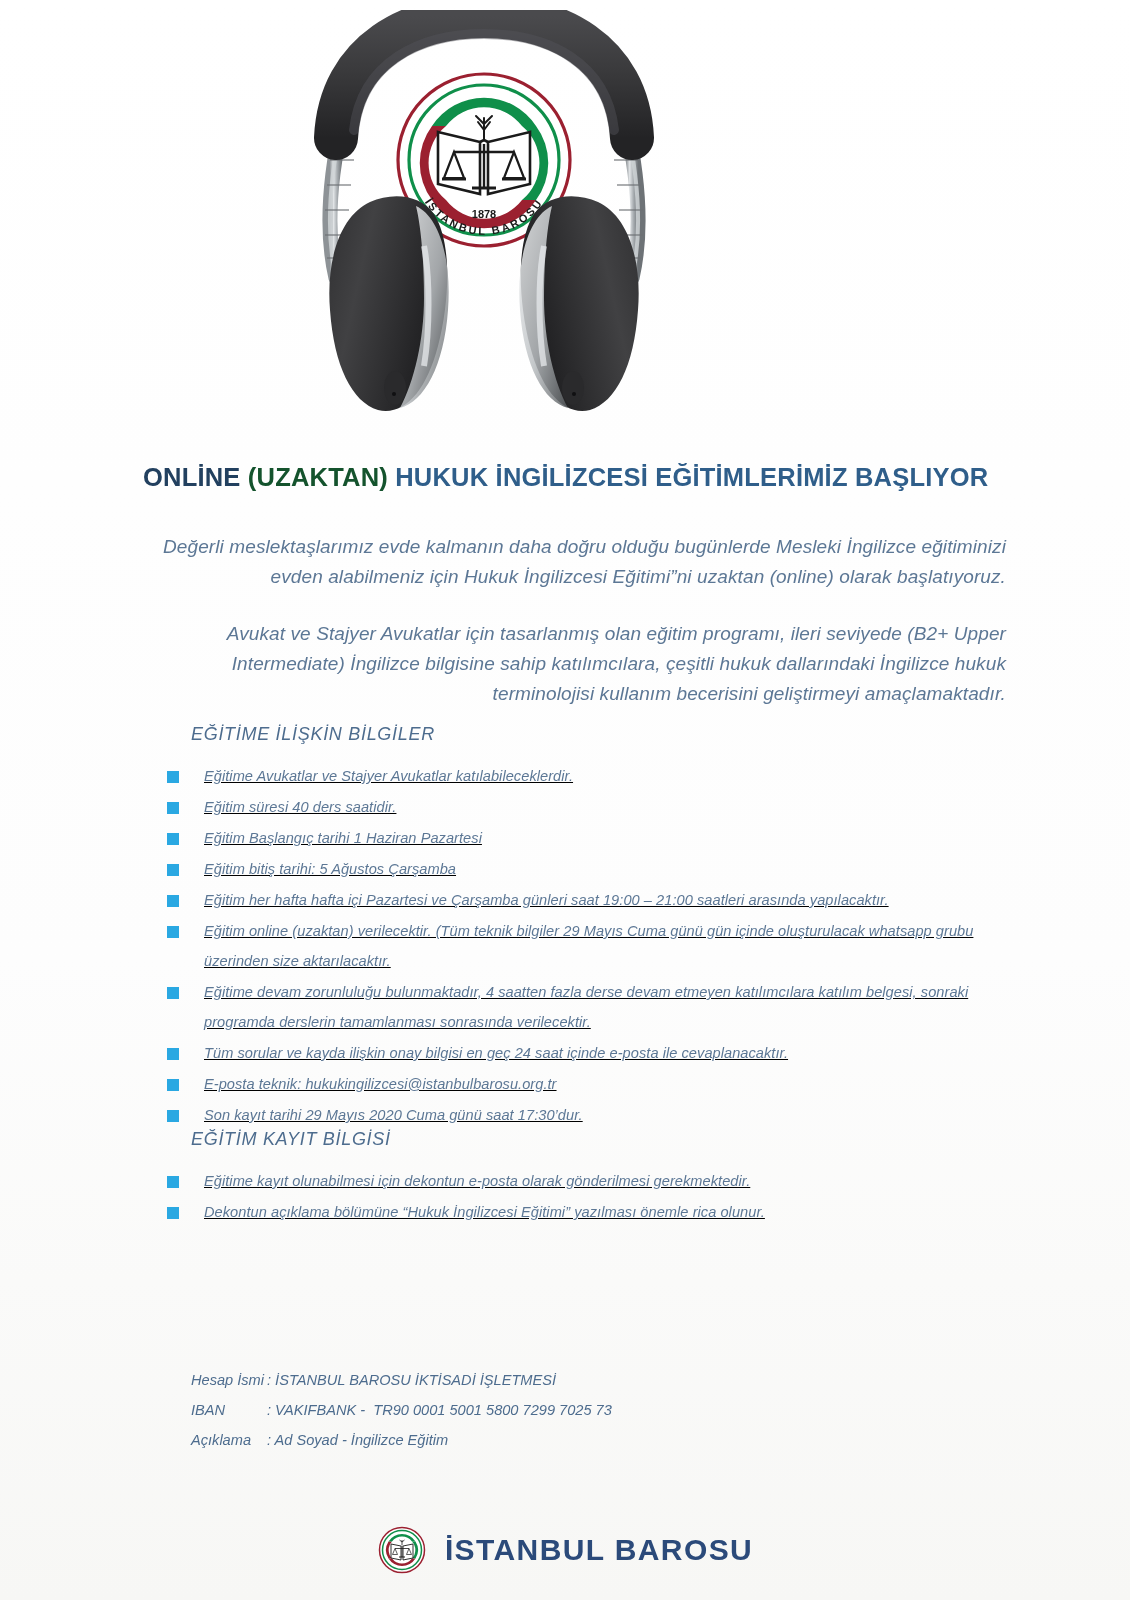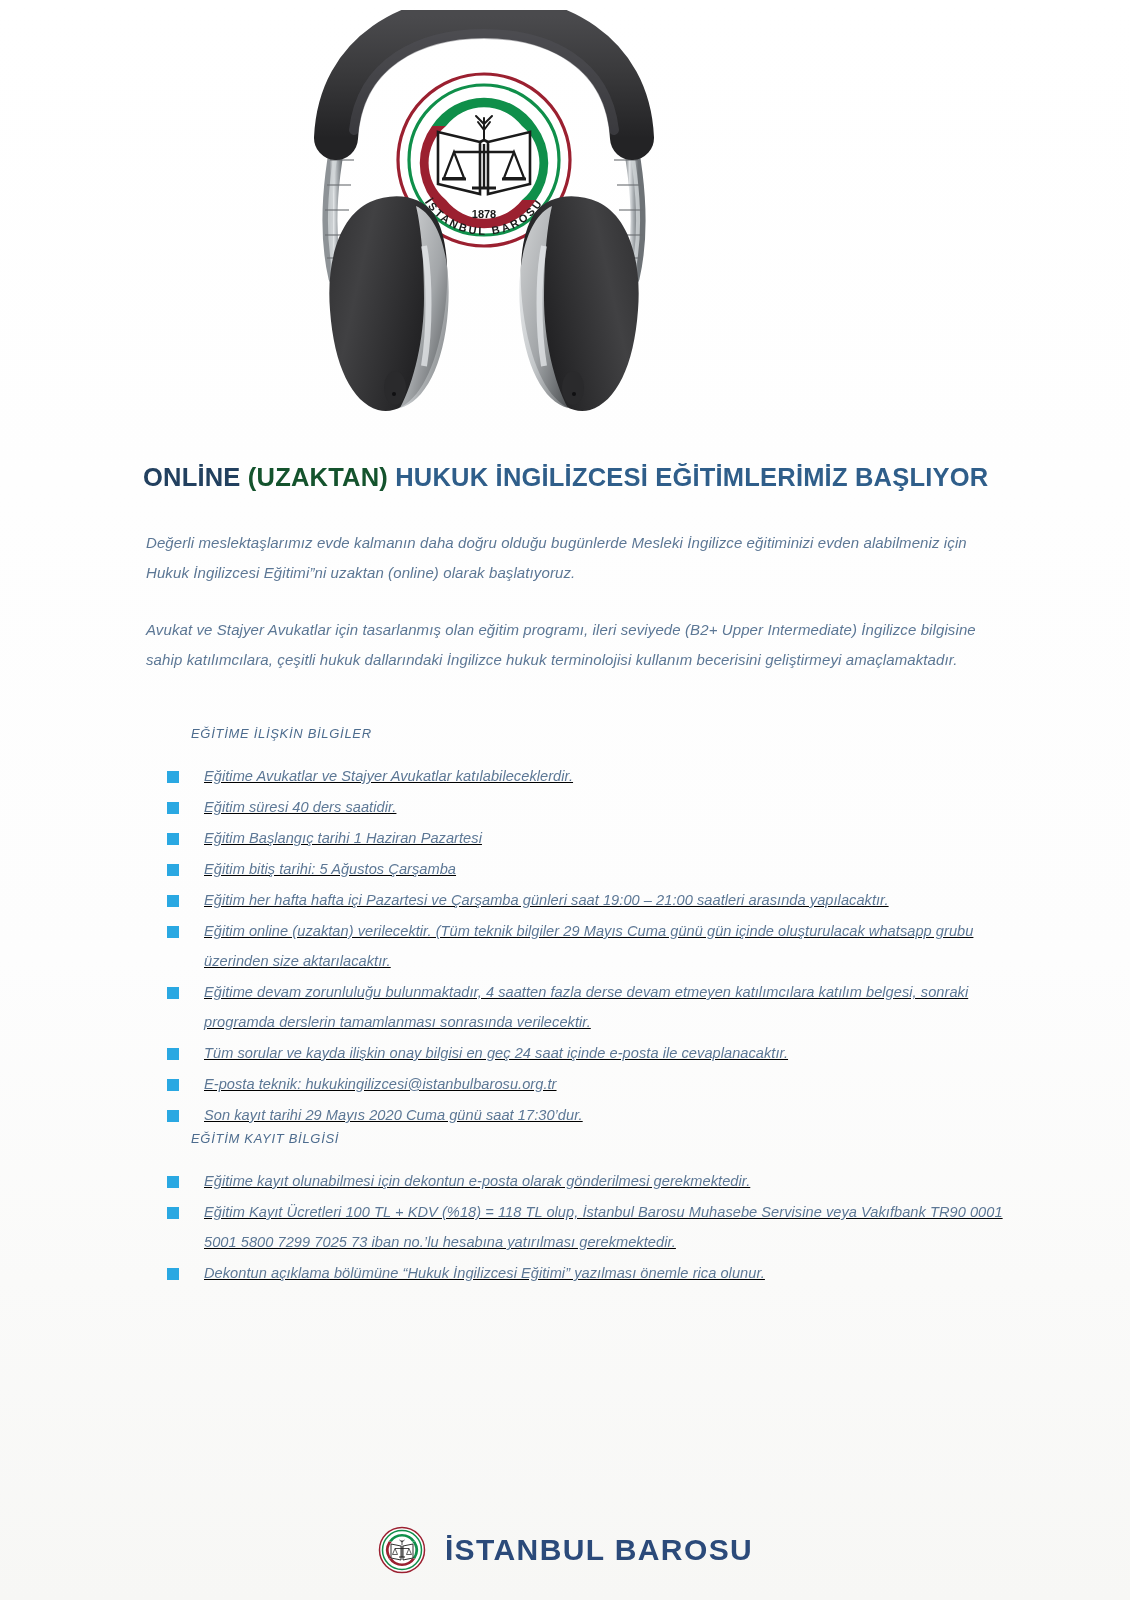--- a/index.html
+++ b/index.html
@@ -55,41 +55,42 @@
   .t-navy  { color: #22405f; }
   .t-cyan  { color: #14532d; }
   .t-blue  { color: #2f5e8a; }
 
   
   .para {
     position: absolute;
     left: 146px;
     width: 860px;
     font-style: italic;
-    font-size: 15px;
+    font-size: 19px;
     line-height: 30px;
     color: #5c7795;
     letter-spacing: 0.1px;
+    text-align: right;
   }
   #para1 { top: 513px; }
   #para2 { top: 600px; font-style: italic; }
 
   
   .section {
     position: absolute;
     left: 146px;
     width: 880px;
   }
   #section1 { top: 720px; }
   #section2 { top: 1125px; }
 
   .sec-head {
     margin-left: 45px;
     font-style: italic;
-    font-size: 13px;
+    font-size: 18px;
     font-weight: 400;
     color: #4d6c8e;
     letter-spacing: 0.7px;
     line-height: 28px;
     margin-bottom: 5px;
   }
 
   ul.bullets {
     list-style: none;
     margin: 13px;
@@ -283,25 +284,29 @@
       <li><span class="bullet-mark"></span><span>Tüm sorular ve kayda ilişkin onay bilgisi en geç 24 saat içinde e-posta ile cevaplanacaktır.</span></li>
       <li><span class="bullet-mark"></span><span>E-posta teknik: hukukingilizcesi@istanbulbarosu.org.tr</span></li>
       <li><span class="bullet-mark"></span><span>Son kayıt tarihi 29 Mayıs 2020 Cuma günü saat 17:30’dur.</span></li>
     </ul>
   </div>
 
   <div class="section" id="section2">
     <div class="sec-head">EĞİTİM KAYIT BİLGİSİ</div>
     <ul class="bullets">
       <li><span class="bullet-mark"></span><span>Eğitime kayıt olunabilmesi için dekontun e-posta olarak gönderilmesi gerekmektedir.</span></li>
-      <li><span class="bullet-mark"></span><span>Eğitim Kayıt Ücretleri 100 TL + KDV (%18) = 118 TL olup, İstanbul Barosu Muhasebe Servisine veya Vakıfbank TR90 0001 5001 5800 7299 7025 73 iban no.’lu hesabına yatırılması gerekmektedir.</span></li>
       <li><span class="bullet-mark"></span><span>Dekontun açıklama bölümüne “Hukuk İngilizcesi Eğitimi” yazılması önemle rica olunur.</span></li>
     </ul>
   </div>
 
+  <div class="account">
+    <div class="acct-row"><span class="acct-label">Hesap İsmi</span><span>: İSTANBUL BAROSU İKTİSADİ İŞLETMESİ</span></div>
+    <div class="acct-row"><span class="acct-label">IBAN</span><span>: VAKIFBANK -  TR90 0001 5001 5800 7299 7025 73</span></div>
+    <div class="acct-row"><span class="acct-label">Açıklama</span><span>: Ad Soyad - İngilizce Eğitim</span></div>
+  </div>
 
   <div class="footer">
     <svg class="footer-seal" viewBox="0 0 100 100" xmlns="http://www.w3.org/2000/svg">
       <circle cx="50" cy="50" r="47" fill="#ffffff"></circle>
       <circle cx="50" cy="50" r="45" fill="none" stroke="#9b2030" stroke-width="3"></circle>
       <circle cx="50" cy="50" r="39" fill="none" stroke="#0f8f4a" stroke-width="3"></circle>
       <path d="M 23 33 A 32 32 0 0 0 23 67 L 30 67 A 25 25 0 0 1 30 33 Z" fill="#9b2030"></path>
       <path d="M 77 33 A 32 32 0 0 1 77 67 L 70 67 A 25 25 0 0 0 70 33 Z" fill="#0f8f4a"></path>
       <path d="M 23 33 L 30 33 A 25 25 0 0 1 70 33 L 77 33 A 32 32 0 0 0 23 33 Z" fill="#0f8f4a"></path>
       <path d="M 23 67 L 30 67 A 25 25 0 0 0 70 67 L 77 67 A 32 32 0 0 1 23 67 Z" fill="#9b2030"></path>

